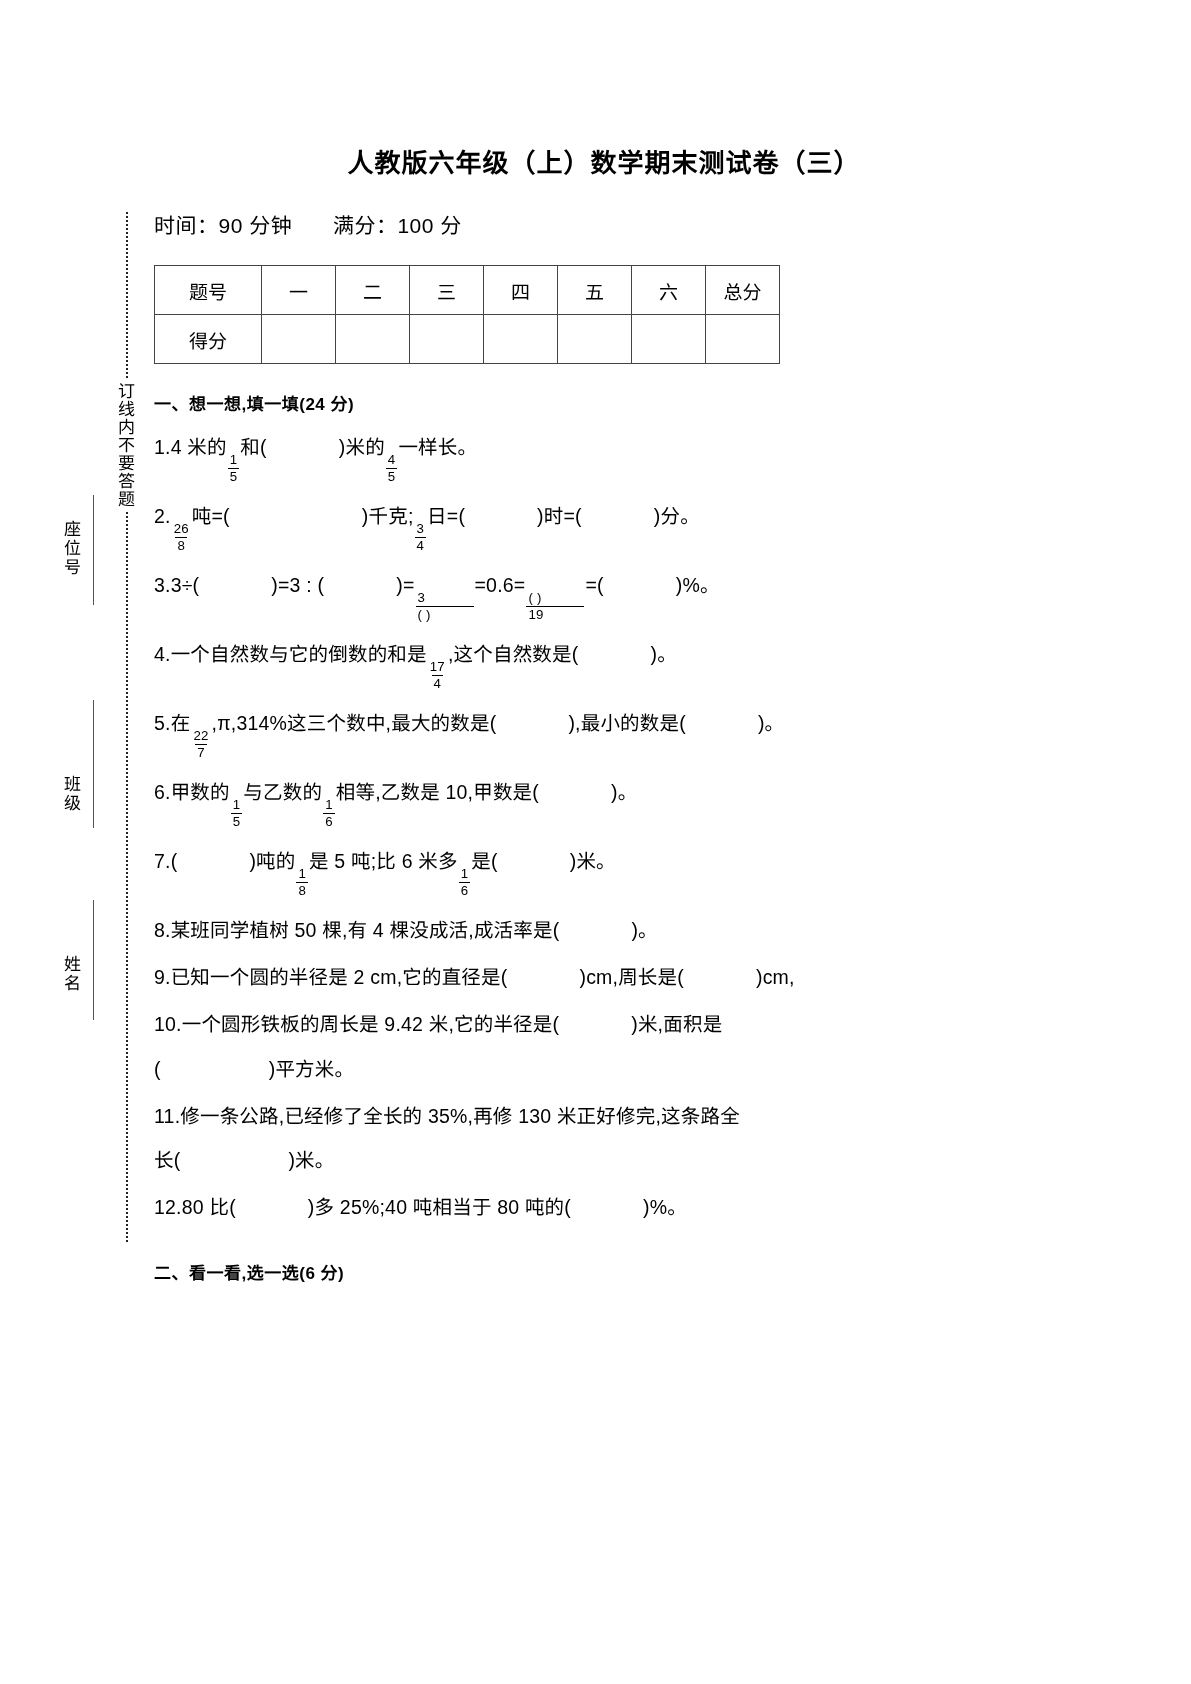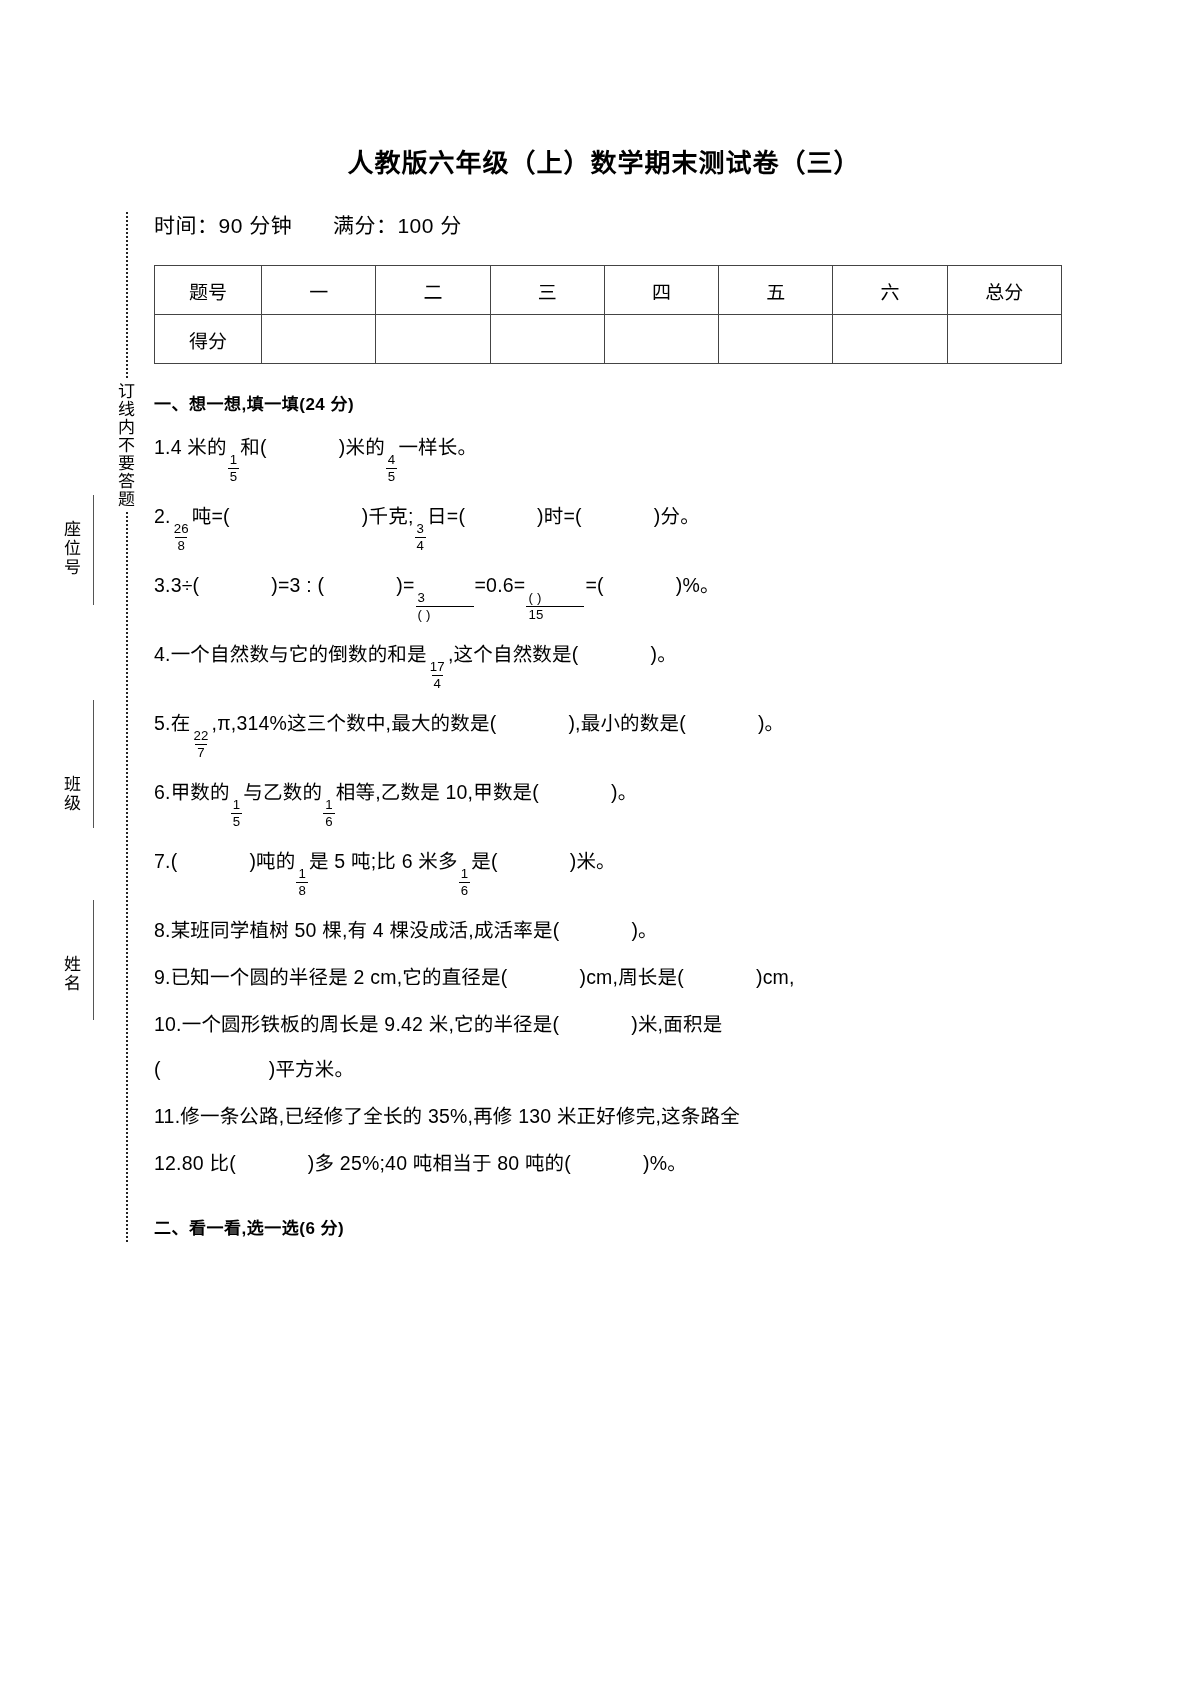--- a/index.html
+++ b/index.html
@@ -84,21 +84,21 @@
     font-size: 21px;
     margin-top: 30px;
     letter-spacing: 0.5px;
   }
   .doc-subtitle .gap { display: inline-block; width: 28px; }
 
   
   table.score-table {
     border-collapse: collapse;
     margin-top: 26px;
-    width: 908px;
+    width: 626px;
     table-layout: fixed;
   }
   table.score-table td {
     border: 1px solid #444;
     height: 46px;
     text-align: center;
     vertical-align: middle;
     font-size: 19px;
   }
   table.score-table td.head-cell { width: 104px; }
@@ -223,21 +223,21 @@
           <span class="den">4</span>
         </span><span>日=(</span><span class="blank-m"></span><span>)时=(</span><span class="blank-m"></span><span>)分。</span>
     </div>
 
     <div class="q">
       <span>3.</span><span>3÷(</span><span class="blank-m"></span><span>)=3 : (</span><span class="blank-m"></span><span>)=</span><span class="frac wide">
           <span class="num">3</span>
           <span class="den">(      )</span>
         </span><span>=0.6=</span><span class="frac wide">
           <span class="num">(      )</span>
-          <span class="den">15</span>
+          <span class="den">19</span>
         </span><span>=(</span><span class="blank-m"></span><span>)%。</span>
     </div>
 
     <div class="q">
       <span>4.</span><span>一个自然数与它的倒数的和是</span><span class="frac">
           <span class="num">17</span>
           <span class="den">4</span>
         </span><span>,这个自然数是(</span><span class="blank-m"></span><span>)。</span>
     </div>
 
@@ -279,20 +279,23 @@
     <div class="q">
       <span>10.</span><span>一个圆形铁板的周长是 9.42 米,它的半径是(</span><span class="blank-m"></span><span>)米,面积是</span>
     </div>
     <div class="q tight">
       <span>(</span><span class="blank-l"></span><span>)平方米。</span>
     </div>
 
     <div class="q">
       <span>11.</span><span>修一条公路,已经修了全长的 35%,再修 130 米正好修完,这条路全</span>
     </div>
+    <div class="q tight">
+      <span>长(</span><span class="blank-l"></span><span>)米。</span>
+    </div>
 
     <div class="q">
       <span>12.</span><span>80 比(</span><span class="blank-m"></span><span>)多 25%;40 吨相当于 80 吨的(</span><span class="blank-m"></span><span>)%。</span>
     </div>
 
     <div class="section-title" style="margin-top:36px;">二、看一看,选一选(6 分)</div>
 
   </div>
 </div>
 

